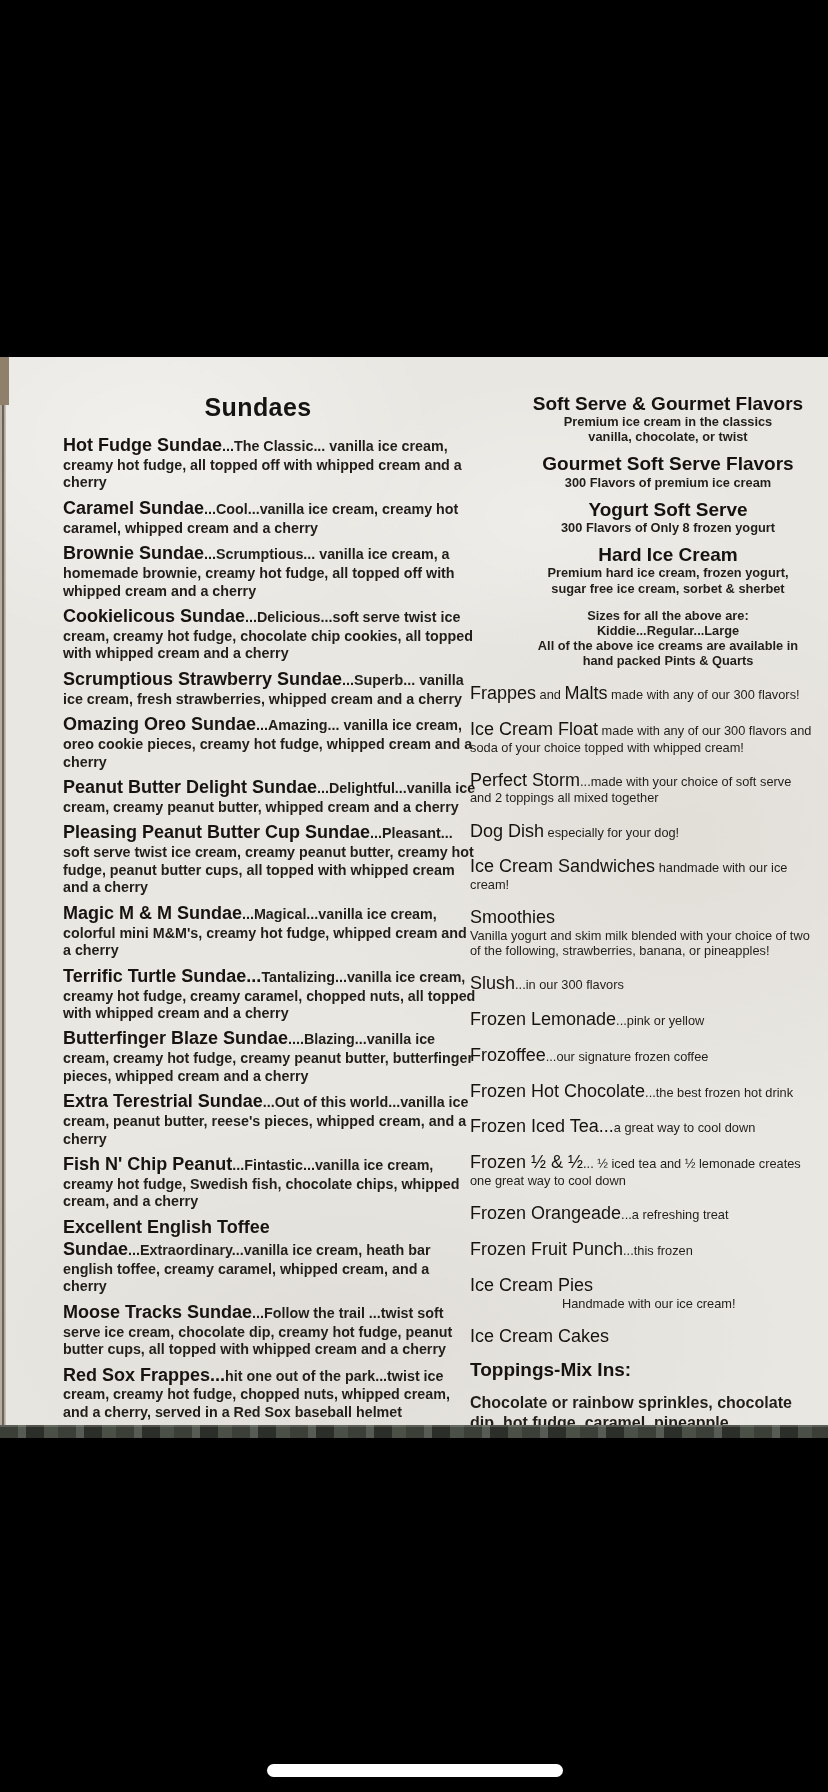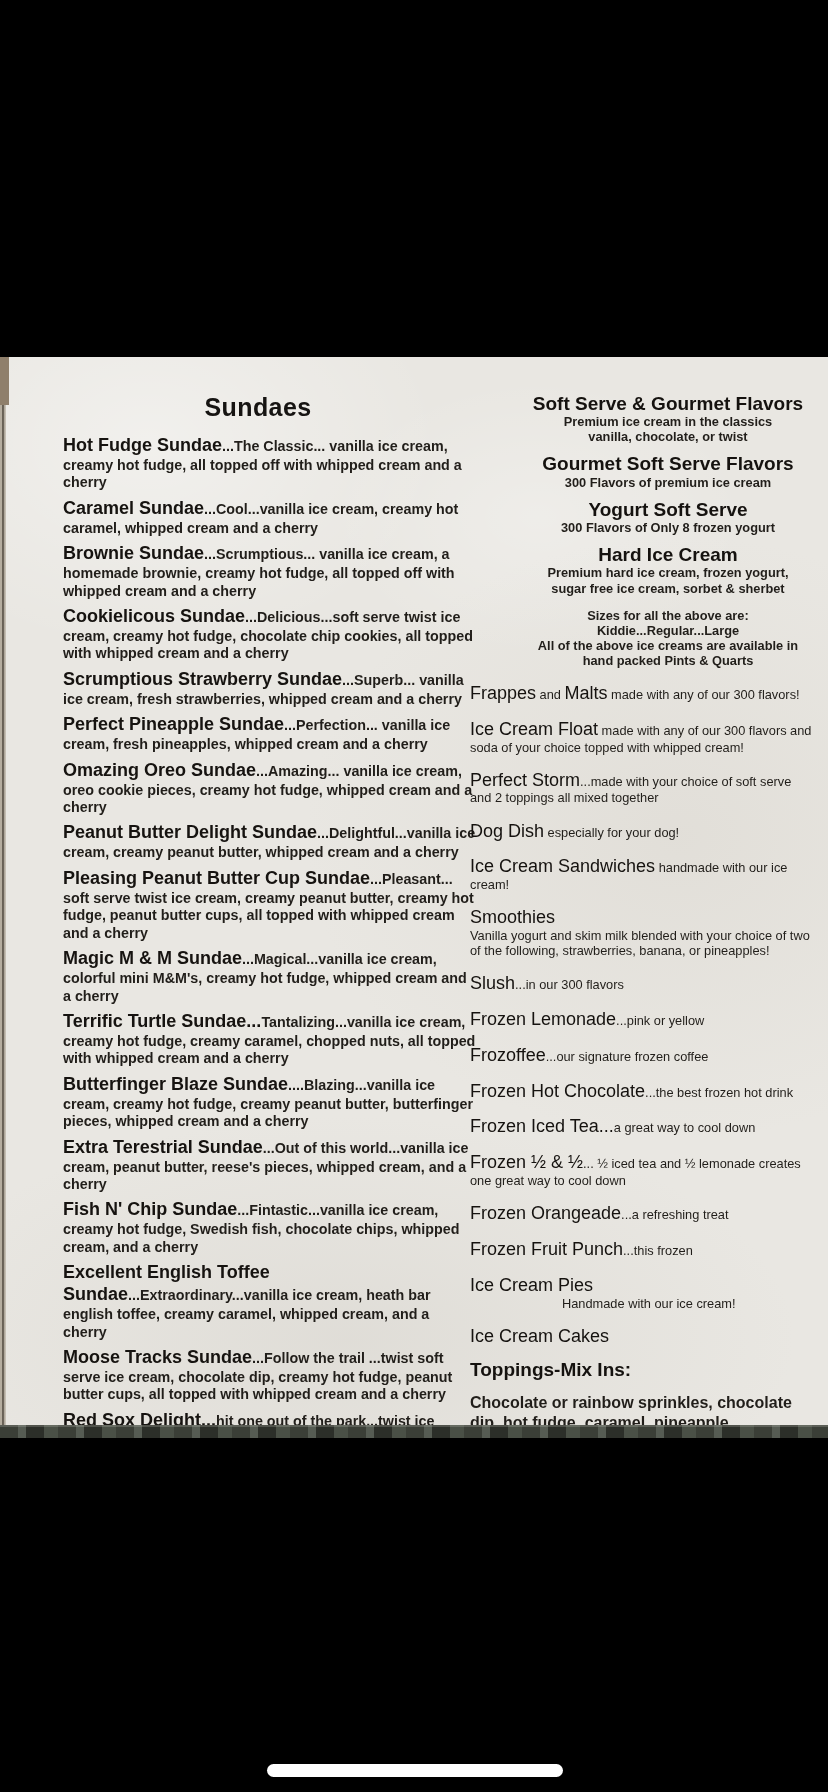--- a/index.html
+++ b/index.html
@@ -55,32 +55,31 @@
     <div class="corner-bg"></div>
 
     <div class="col col-left">
       <h1 class="title">Sundaes</h1>
       <div>
           <p class="l-item"><span class="nm">Hot Fudge Sundae</span><span>...The Classic... vanilla ice cream, creamy hot fudge, all topped off with whipped cream and a cherry</span></p>
           <p class="l-item"><span class="nm">Caramel Sundae</span><span>...Cool...vanilla ice cream, creamy hot caramel, whipped cream and a cherry</span></p>
           <p class="l-item"><span class="nm">Brownie Sundae</span><span>...Scrumptious... vanilla ice cream, a homemade brownie, creamy hot fudge, all topped off with whipped cream and a cherry</span></p>
           <p class="l-item"><span class="nm">Cookielicous Sundae</span><span>...Delicious...soft serve twist ice cream, creamy hot fudge, chocolate chip cookies, all topped with whipped cream and a cherry</span></p>
           <p class="l-item"><span class="nm">Scrumptious Strawberry Sundae</span><span>...Superb... vanilla ice cream, fresh strawberries, whipped cream and a cherry</span></p>
-          <p class="l-item"><span class="nm">Perfect Pineapple Sundae</span><span>...Perfection... vanilla ice cream, fresh pineapples, whipped cream and a cherry</span></p>
           <p class="l-item"><span class="nm">Omazing Oreo Sundae</span><span>...Amazing... vanilla ice cream, oreo cookie pieces, creamy hot fudge, whipped cream and a cherry</span></p>
           <p class="l-item"><span class="nm">Peanut Butter Delight Sundae</span><span>...Delightful...vanilla ice cream, creamy peanut butter, whipped cream and a cherry</span></p>
           <p class="l-item"><span class="nm">Pleasing Peanut Butter Cup Sundae</span><span>...Pleasant... soft serve twist ice cream, creamy peanut butter, creamy hot fudge, peanut butter cups, all topped with whipped cream and a cherry</span></p>
           <p class="l-item"><span class="nm">Magic M &amp; M Sundae</span><span>...Magical...vanilla ice cream, colorful mini M&amp;M's, creamy hot fudge, whipped cream and a cherry</span></p>
           <p class="l-item"><span class="nm">Terrific Turtle Sundae...</span><span>Tantalizing...vanilla ice cream, creamy hot fudge, creamy caramel, chopped nuts, all topped with whipped cream and a cherry</span></p>
           <p class="l-item"><span class="nm">Butterfinger Blaze Sundae</span><span>....Blazing...vanilla ice cream, creamy hot fudge, creamy peanut butter, butterfinger pieces, whipped cream and a cherry</span></p>
           <p class="l-item"><span class="nm">Extra Terestrial Sundae</span><span>...Out of this world...vanilla ice cream, peanut butter, reese's pieces, whipped cream, and a cherry</span></p>
-          <p class="l-item"><span class="nm">Fish N' Chip Sundae</span><span>...Fintastic...vanilla ice cream, creamy hot fudge, Swedish fish, chocolate chips, whipped cream, and a cherry</span></p>
+          <p class="l-item"><span class="nm">Fish N' Chip Peanut</span><span>...Fintastic...vanilla ice cream, creamy hot fudge, Swedish fish, chocolate chips, whipped cream, and a cherry</span></p>
           <p class="l-item"><span class="nm">Excellent English Toffee Sundae</span><span>...Extraordinary...vanilla ice cream, heath bar english toffee, creamy caramel, whipped cream, and a cherry</span></p>
           <p class="l-item"><span class="nm">Moose Tracks Sundae</span><span>...Follow the trail ...twist soft serve ice cream, chocolate dip, creamy hot fudge, peanut butter cups, all topped with whipped cream and a cherry</span></p>
-          <p class="l-item"><span class="nm">Red Sox Delight...</span><span>hit one out of the park...twist ice cream, creamy hot fudge, chopped nuts, whipped cream, and a cherry, served in a Red Sox baseball helmet</span></p>
+          <p class="l-item"><span class="nm">Red Sox Frappes...</span><span>hit one out of the park...twist ice cream, creamy hot fudge, chopped nuts, whipped cream, and a cherry, served in a Red Sox baseball helmet</span></p>
         </div>
 
     </div>
 
     <div class="col col-right">
       <div>
           <div class="r-head">
             <div class="rh-title">Soft Serve &amp; Gourmet Flavors</div>
             <div class="rh-sub">Premium ice cream in the classics</div>
             <div class="rh-sub">vanilla, chocolate, or twist</div>

